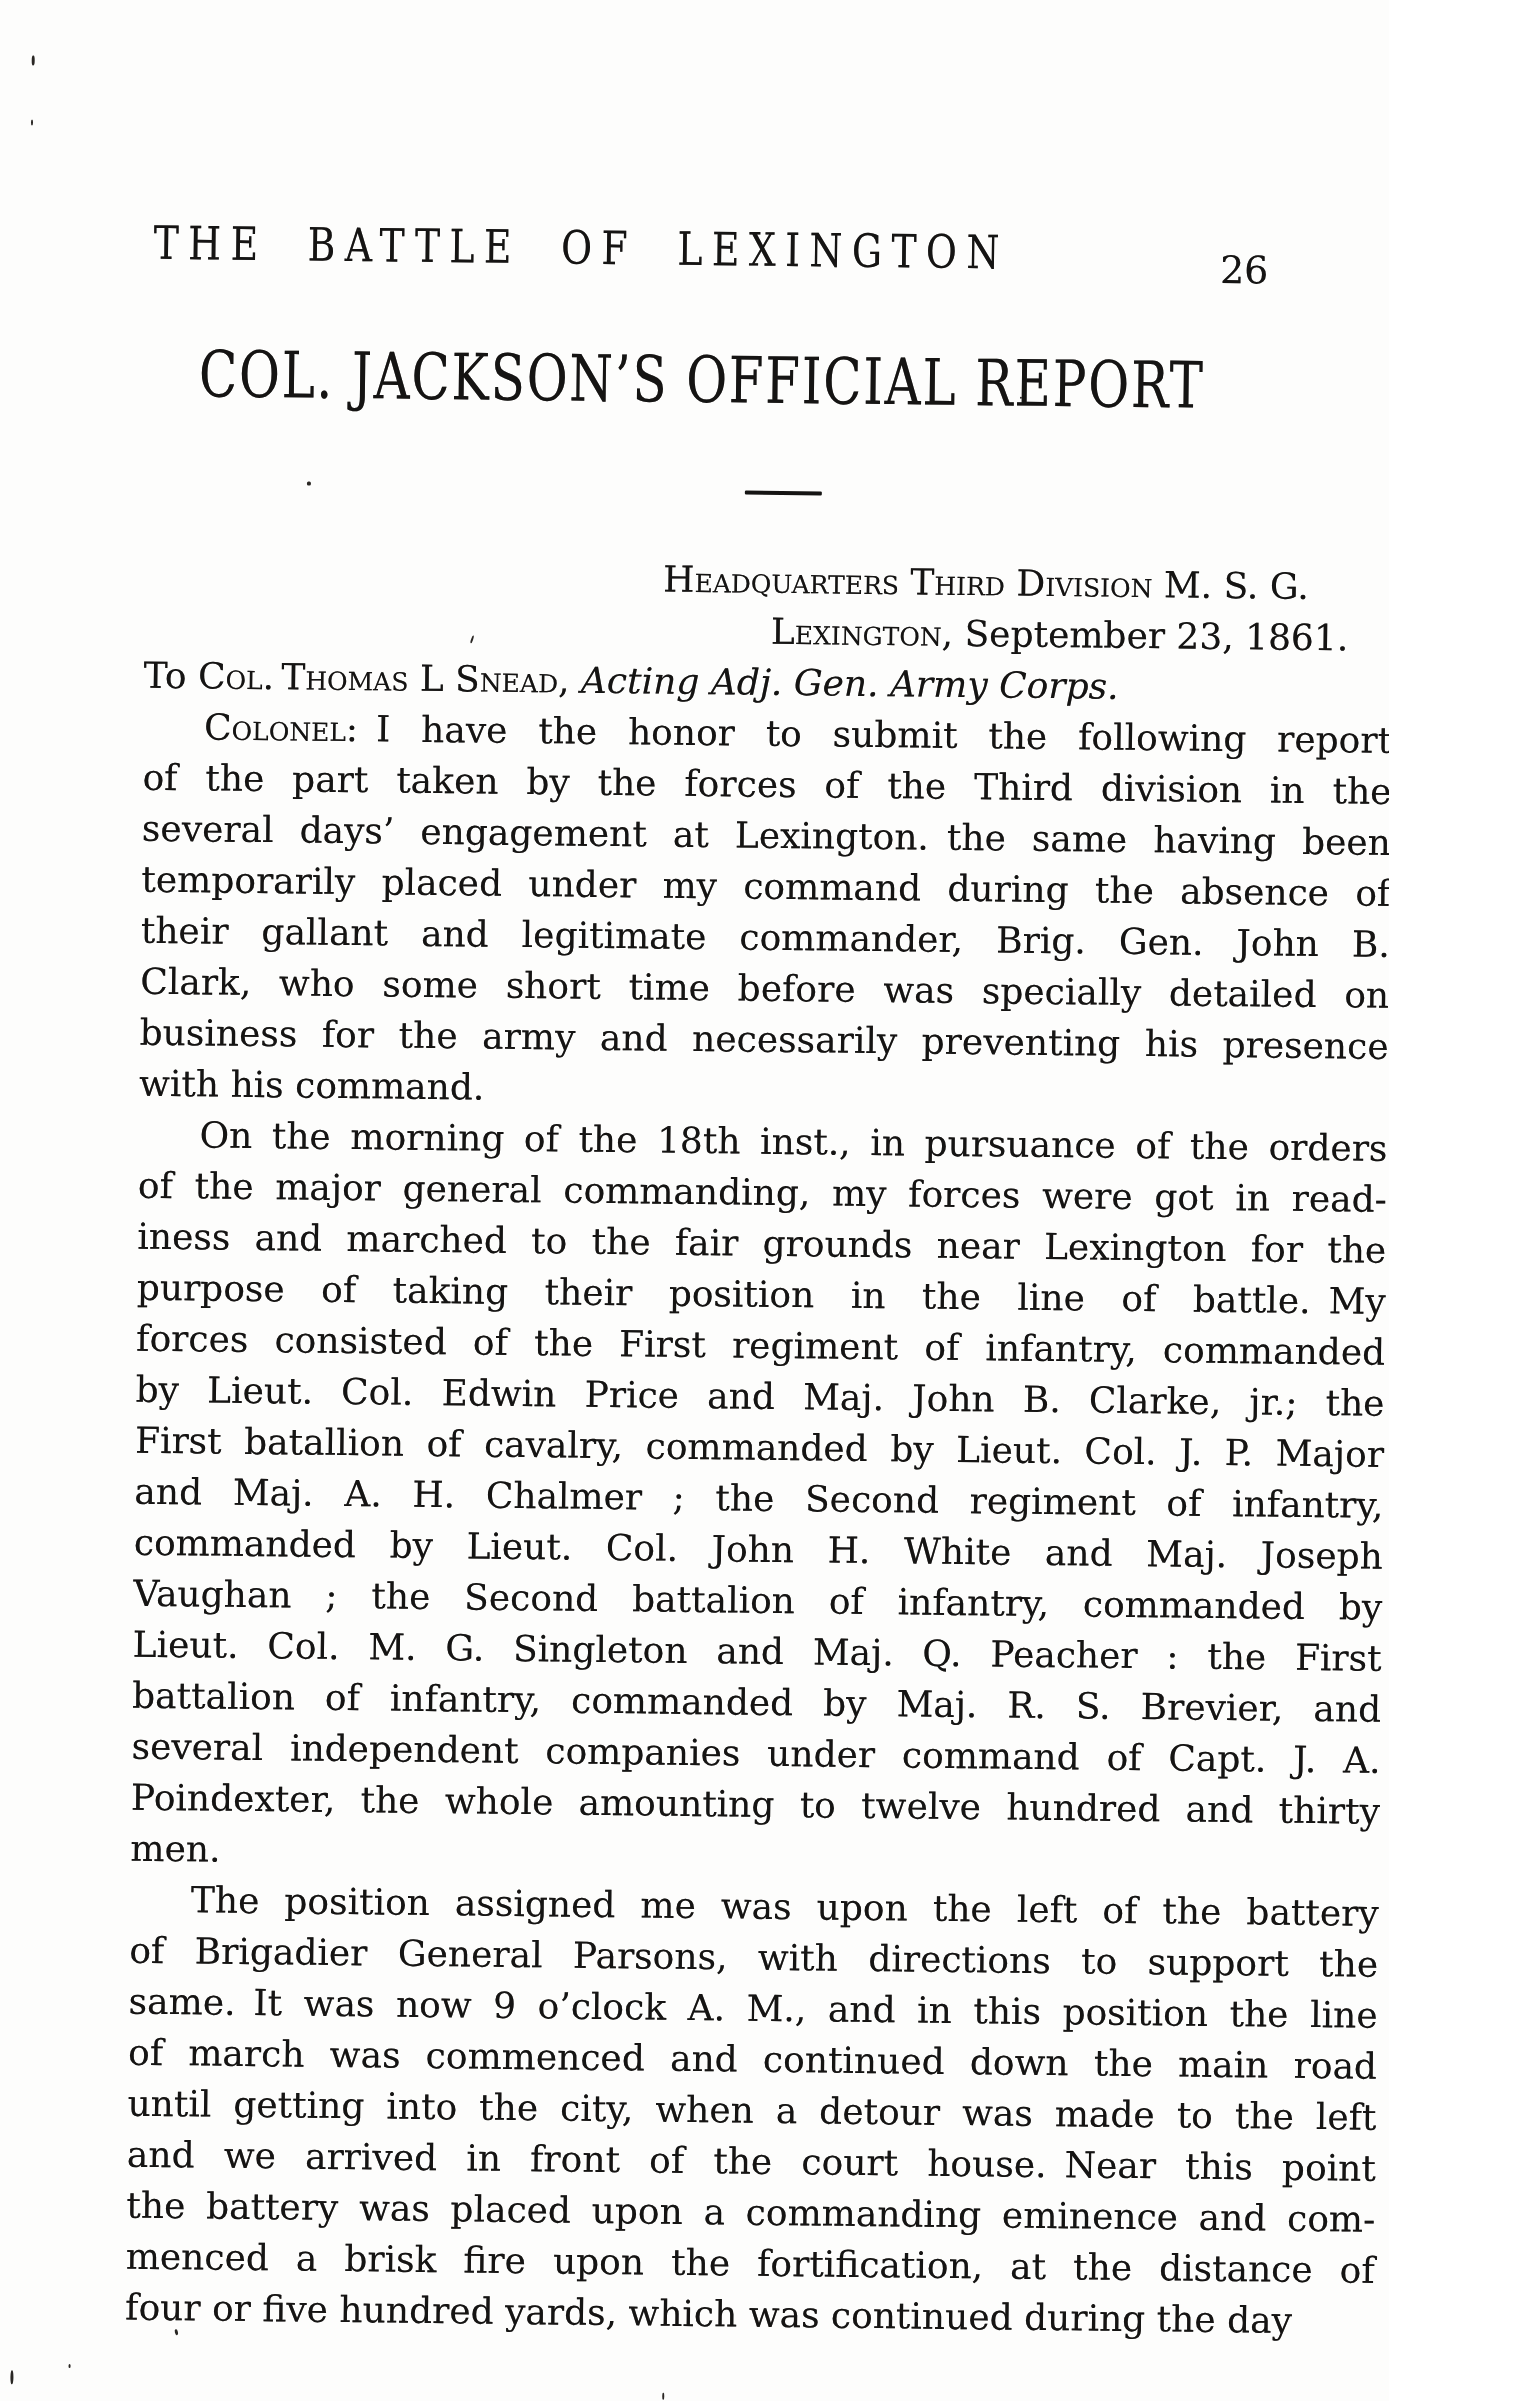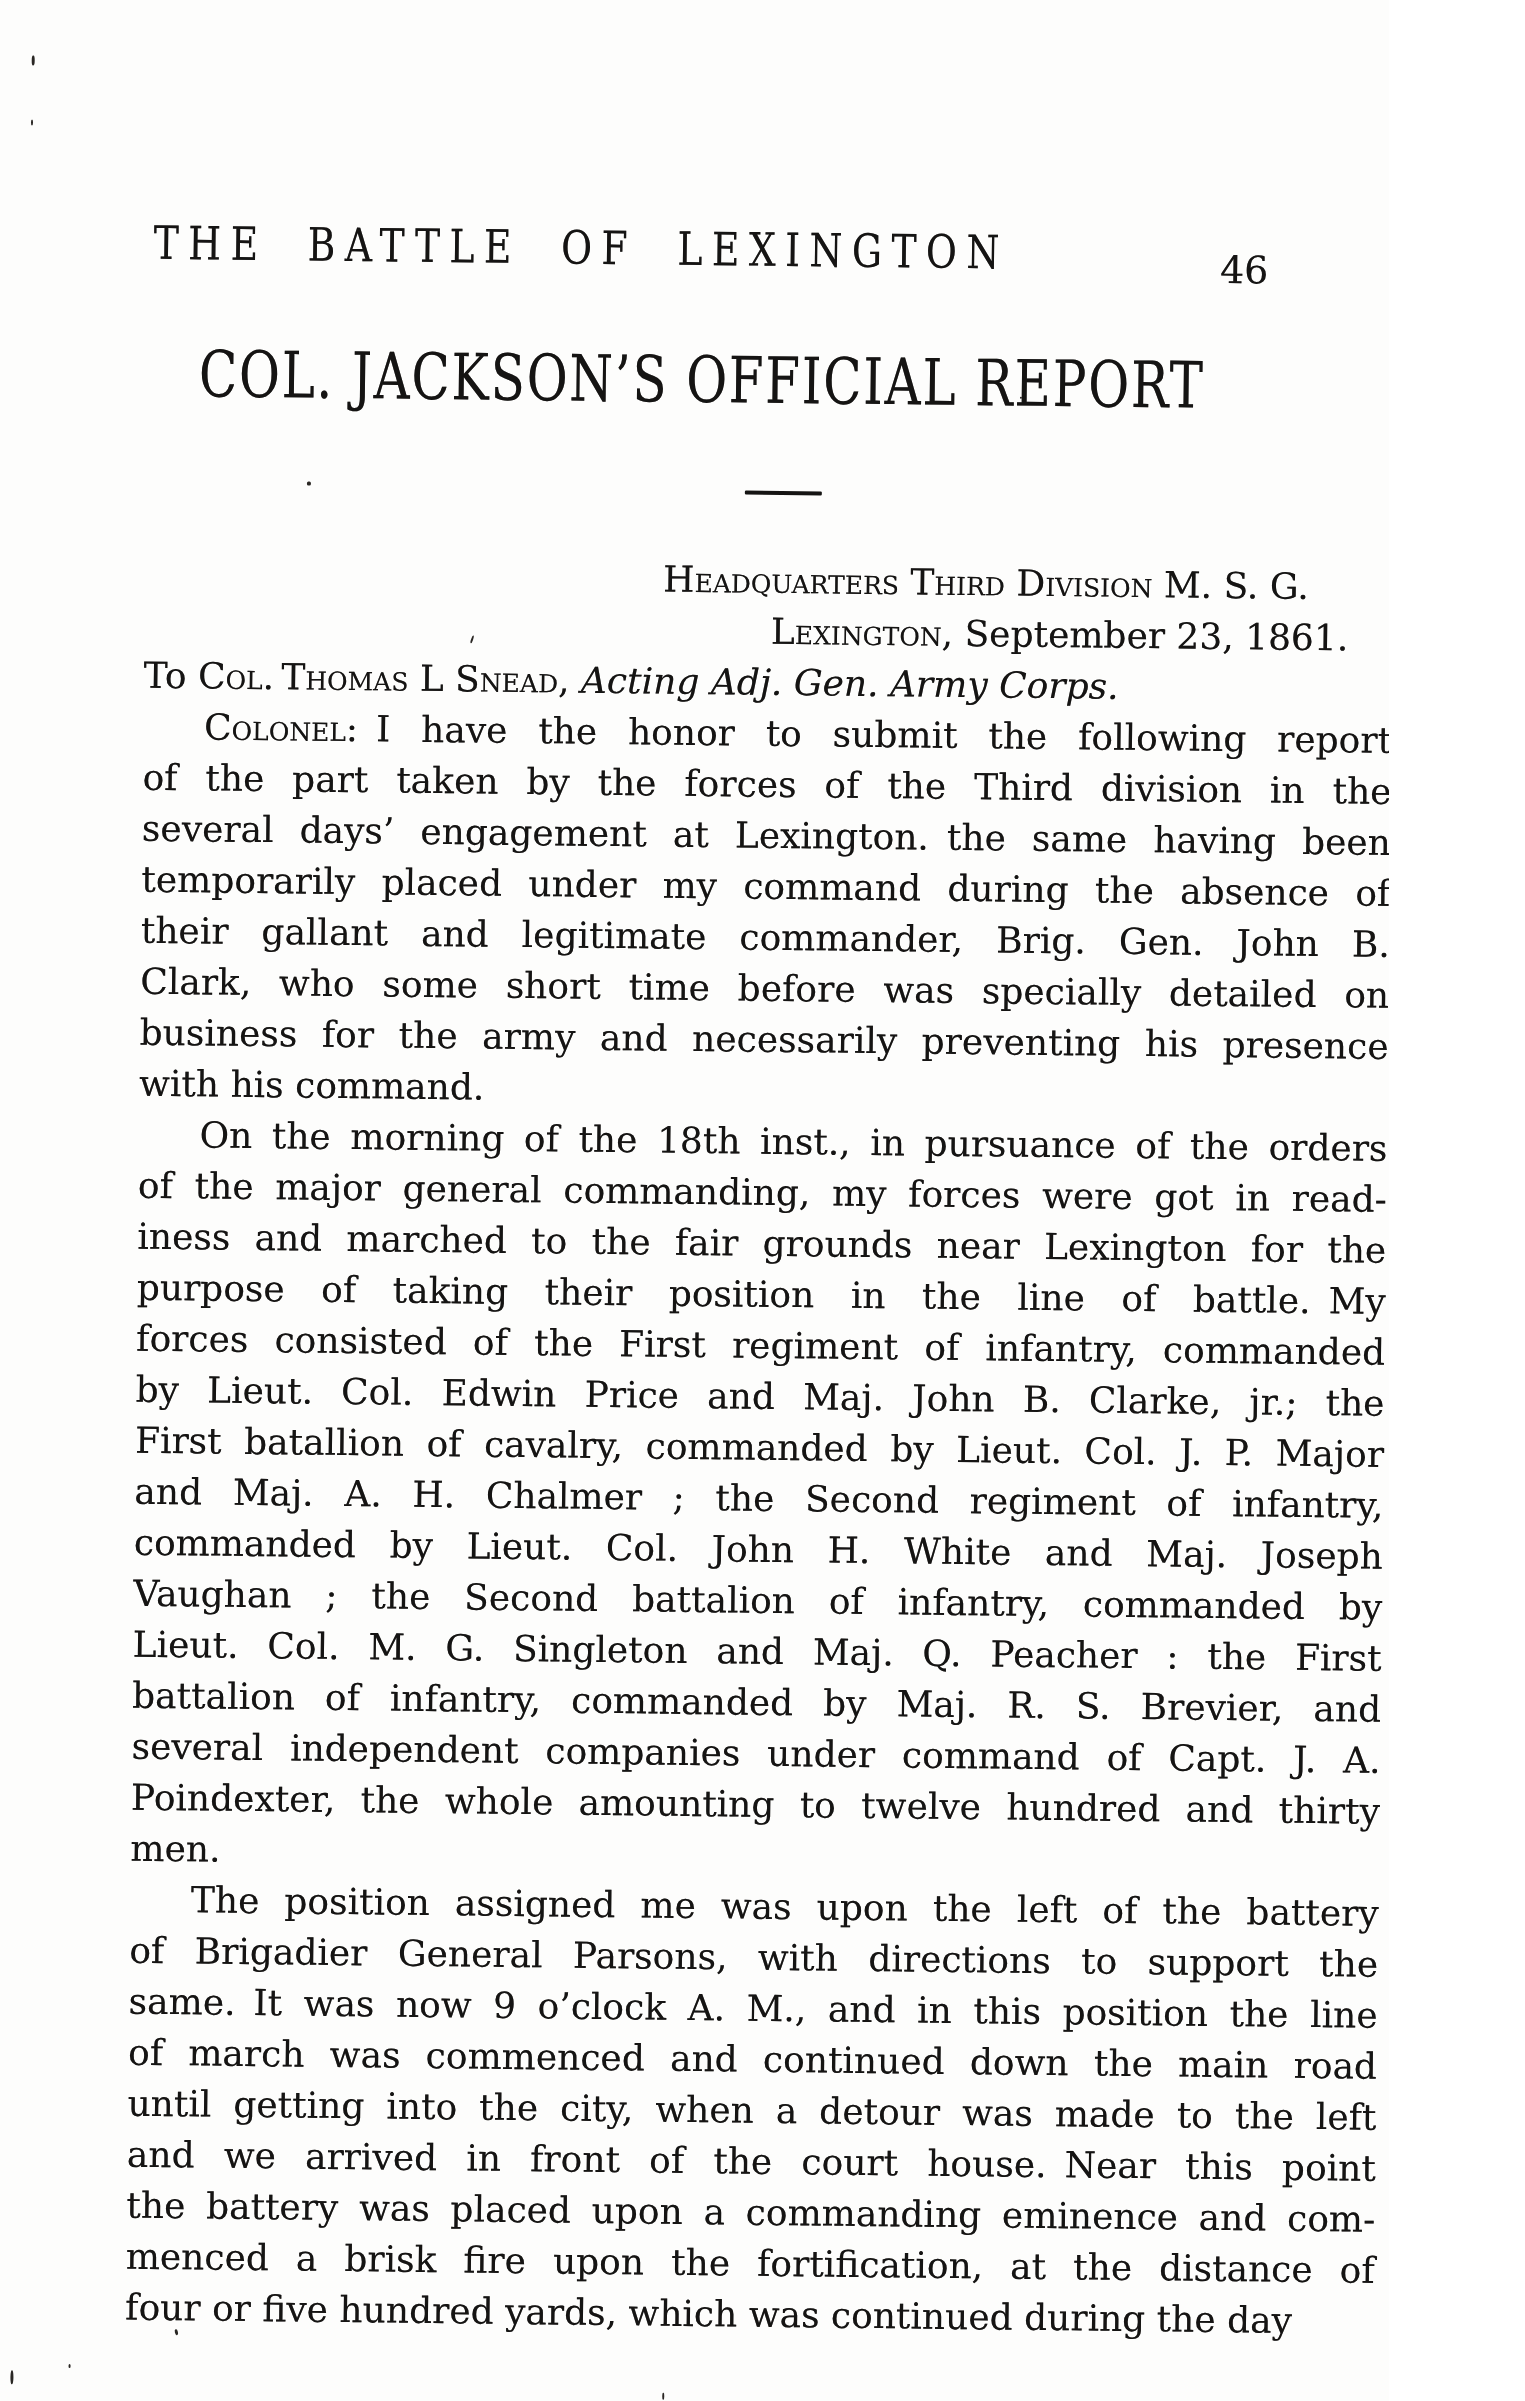--- a/index.html
+++ b/index.html
@@ -52,21 +52,21 @@
   .speck { position:absolute; background:#2a2724; border-radius:45%; }
 </style>
 </head>
 <body>
 
 <div class="page">
   <div class="sheet">
 
     <div class="running-header">
       <div class="header-title">THE BATTLE OF LEXINGTON</div>
-      <div class="page-number">46</div>
+      <div class="page-number">26</div>
     </div>
 
     <div class="doc-title-wrap">
       <div class="doc-title">COL. JACKSON’S OFFICIAL REPORT</div>
     </div>
 
     <div class="rule"></div>
 
     <div class="textblock">
 

